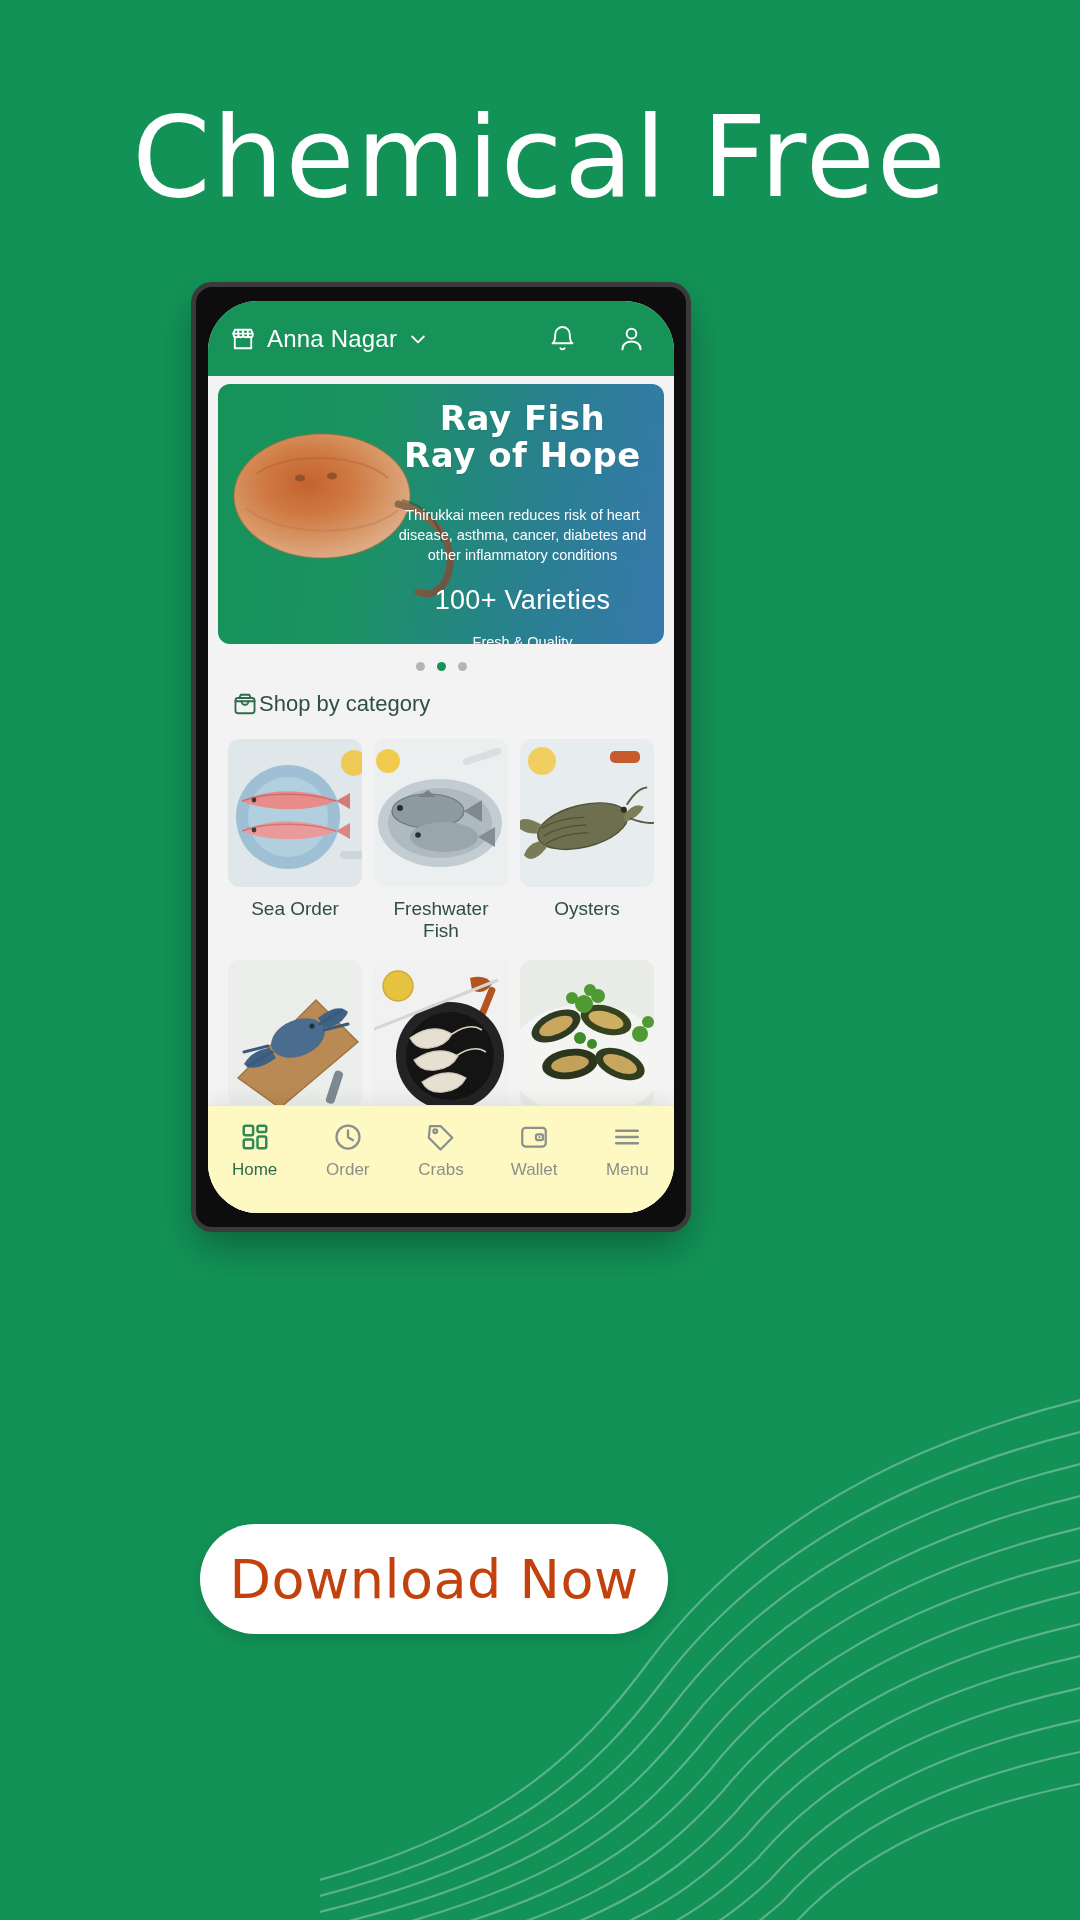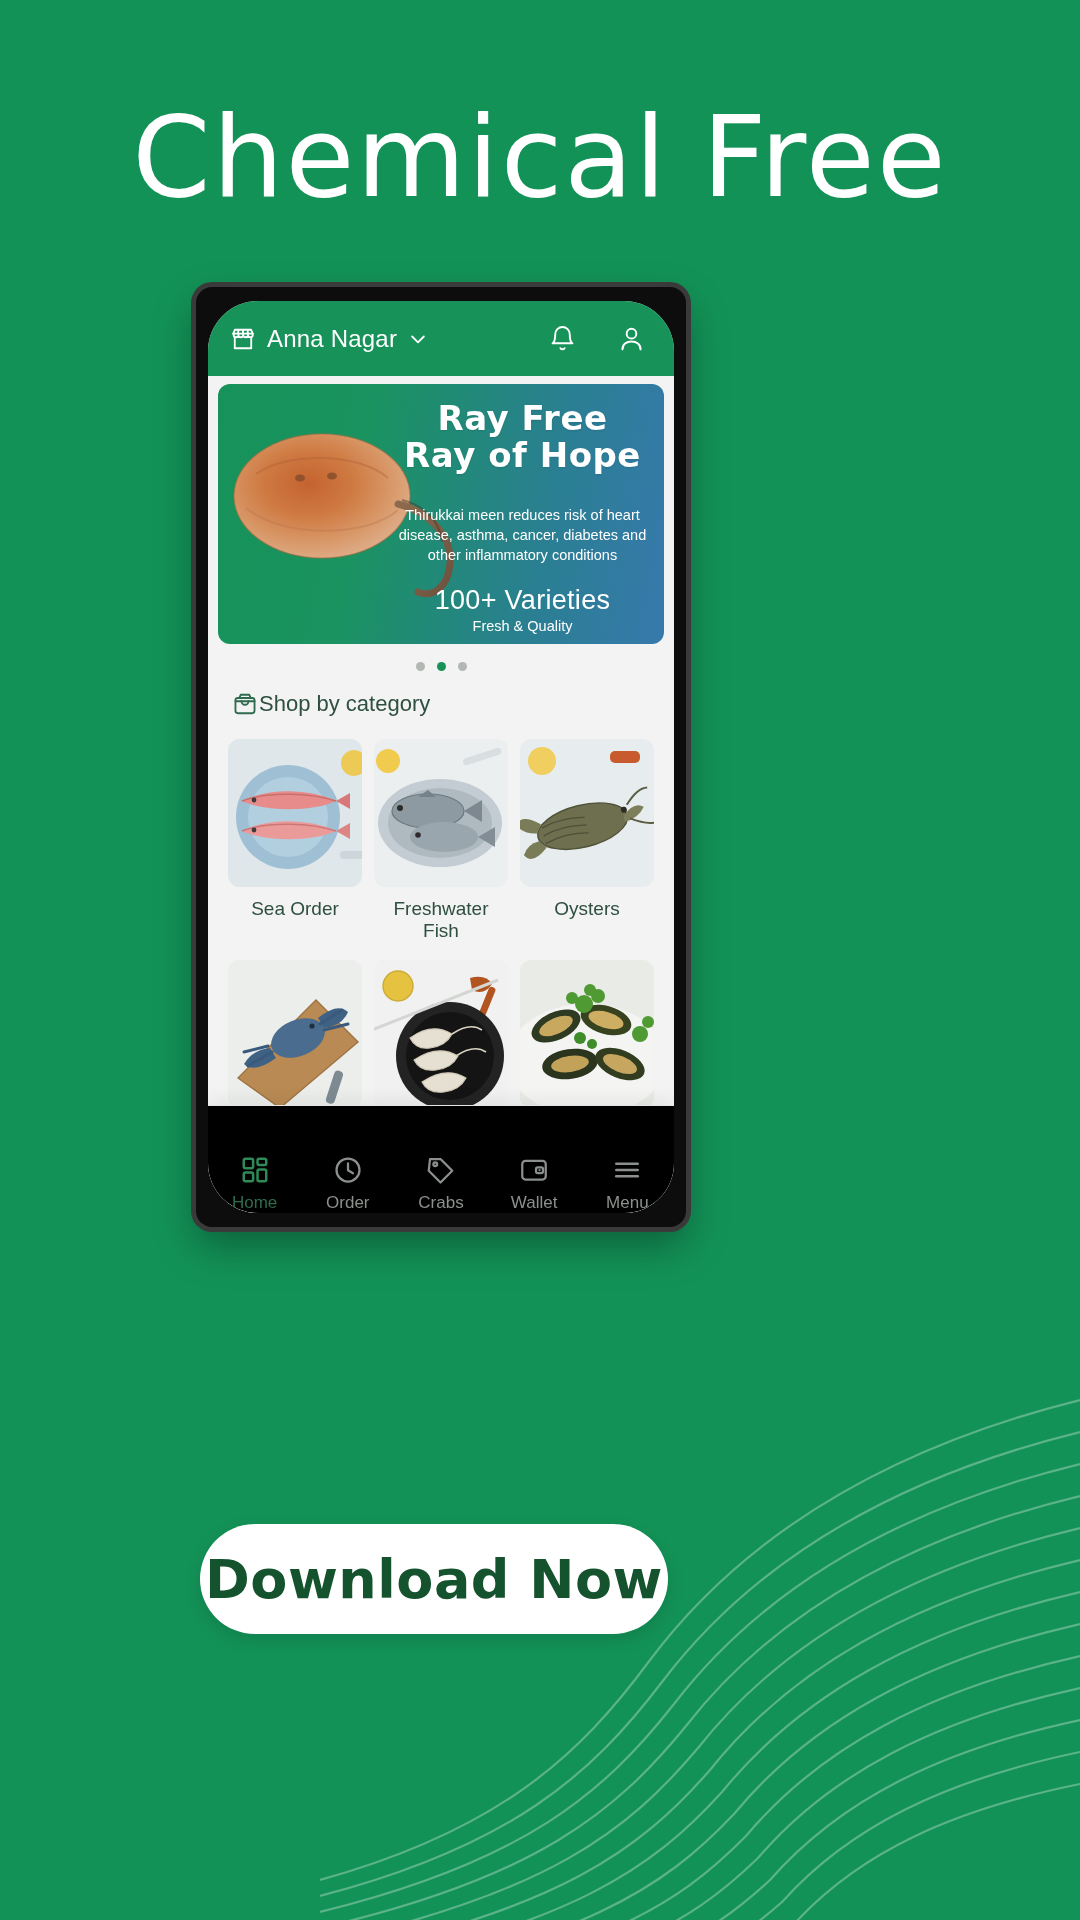--- a/index.html
+++ b/index.html
@@ -72,21 +72,21 @@
   .banner-title {
     font-family:"DejaVu Sans", sans-serif;
     font-size:34px; line-height:1.08; font-weight:bold;
     letter-spacing:.5px;
     text-shadow:0 1px 2px rgba(0,0,0,.10);
   }
   .banner-desc {
     margin-top:32px; font-size:14.5px; line-height:1.38; font-weight:500;
   }
   .banner-var { margin-top:20px; font-size:27px; font-weight:500; letter-spacing:.3px; }
-  .banner-sub { margin-top:2px; font-size:14.5px; font-weight:400; }
+  .banner-sub { margin-top:18px; font-size:14.5px; font-weight:400; }
 
   
   .dots { display:flex; justify-content:center; gap:12px; padding:18px 0 16px 0; }
   .dot { width:9px; height:9px; border-radius:50%; background:#b3b7b3; }
   .dot.active { background:#179259; }
 
   
   .sec-head {
     display:flex; align-items:center; gap:1px;
     padding:4px 24px 0 24px;
@@ -106,40 +106,40 @@
     background:#e7eaec;
   }
   .cat-label {
     margin-top:11px; margin-bottom:14px;
     font-size:19px; color:#2f4f41; font-weight:500;
   }
 
   
   .bottom-nav {
     position:absolute; left:0; right:0; bottom:0;
-    height:108px; background:#000000;
+    height:108px; background:#fef9c3;
     border-top:1px solid #e4e6e4;
-    display:flex; align-items:flex-end; justify-content:space-around;
+    display:flex; align-items:flex-start; justify-content:space-around;
     padding-top:16px;
     box-shadow:0 -6px 16px rgba(0,0,0,.06);
   }
   .nav-item { display:flex; flex-direction:column; align-items:center; gap:8px; width:86px; }
   .nav-label { font-size:17px; color:#8b908c; }
   .nav-item.active .nav-label { color:#2f6b4f; }
 
   
   .dl-btn {
     position:absolute; left:200px; top:1524px;
     width:468px; height:110px;
     background:#ffffff; border-radius:60px;
     display:flex; align-items:center; justify-content:center;
     box-shadow:0 6px 18px rgba(0,0,0,.12);
   }
   .dl-text {
-    color:#14532d; font-size:54px; font-weight:700;
+    color:#c2410c; font-size:54px; font-weight:400;
     letter-spacing:.5px;
     font-family:"DejaVu Sans", sans-serif;
   }
 </style>
 </head>
 <body>
 
 <svg class="waves" viewBox="0 0 760 560" preserveAspectRatio="none">
   <g fill="none" stroke="#ffffff" stroke-opacity="0.30" stroke-width="2.2">
     <path d="M760 40 C560 90 420 180 330 300 C260 395 180 470 0 520"></path>
@@ -213,21 +213,21 @@
             <path d="M30 62 C60 40 132 40 162 66" fill="none" stroke="#a85a33" stroke-opacity=".35" stroke-width="2"></path>
             <path d="M20 96 C56 126 140 126 172 98" fill="none" stroke="#b5734a" stroke-opacity=".35" stroke-width="2"></path>
             <ellipse cx="74" cy="66" rx="5" ry="3.6" fill="#7d4a2a" opacity=".75"></ellipse>
             <ellipse cx="106" cy="64" rx="5" ry="3.6" fill="#7d4a2a" opacity=".75"></ellipse>
             <path d="M172 92 C204 100 226 124 224 152 C222 176 206 186 192 180" fill="none" stroke="url(#rayTail)" stroke-width="7" stroke-linecap="round"></path>
             <path d="M176 88 C200 94 214 110 216 130" fill="none" stroke="#4b3a2c" stroke-opacity=".5" stroke-width="2"></path>
           </svg>
 
           <div class="banner-txt">
             <div class="banner-title">
-              <div>Ray Free</div>
+              <div>Ray Fish</div>
               <div>Ray of Hope</div>
             </div>
             <div class="banner-desc">Thirukkai meen reduces risk of heart disease, asthma, cancer, diabetes and other inflammatory conditions</div>
             <div class="banner-var">100+ Varieties</div>
             <div class="banner-sub">Fresh &amp; Quality</div>
           </div>
         </div>
       </div>
 
       <div class="dots">

